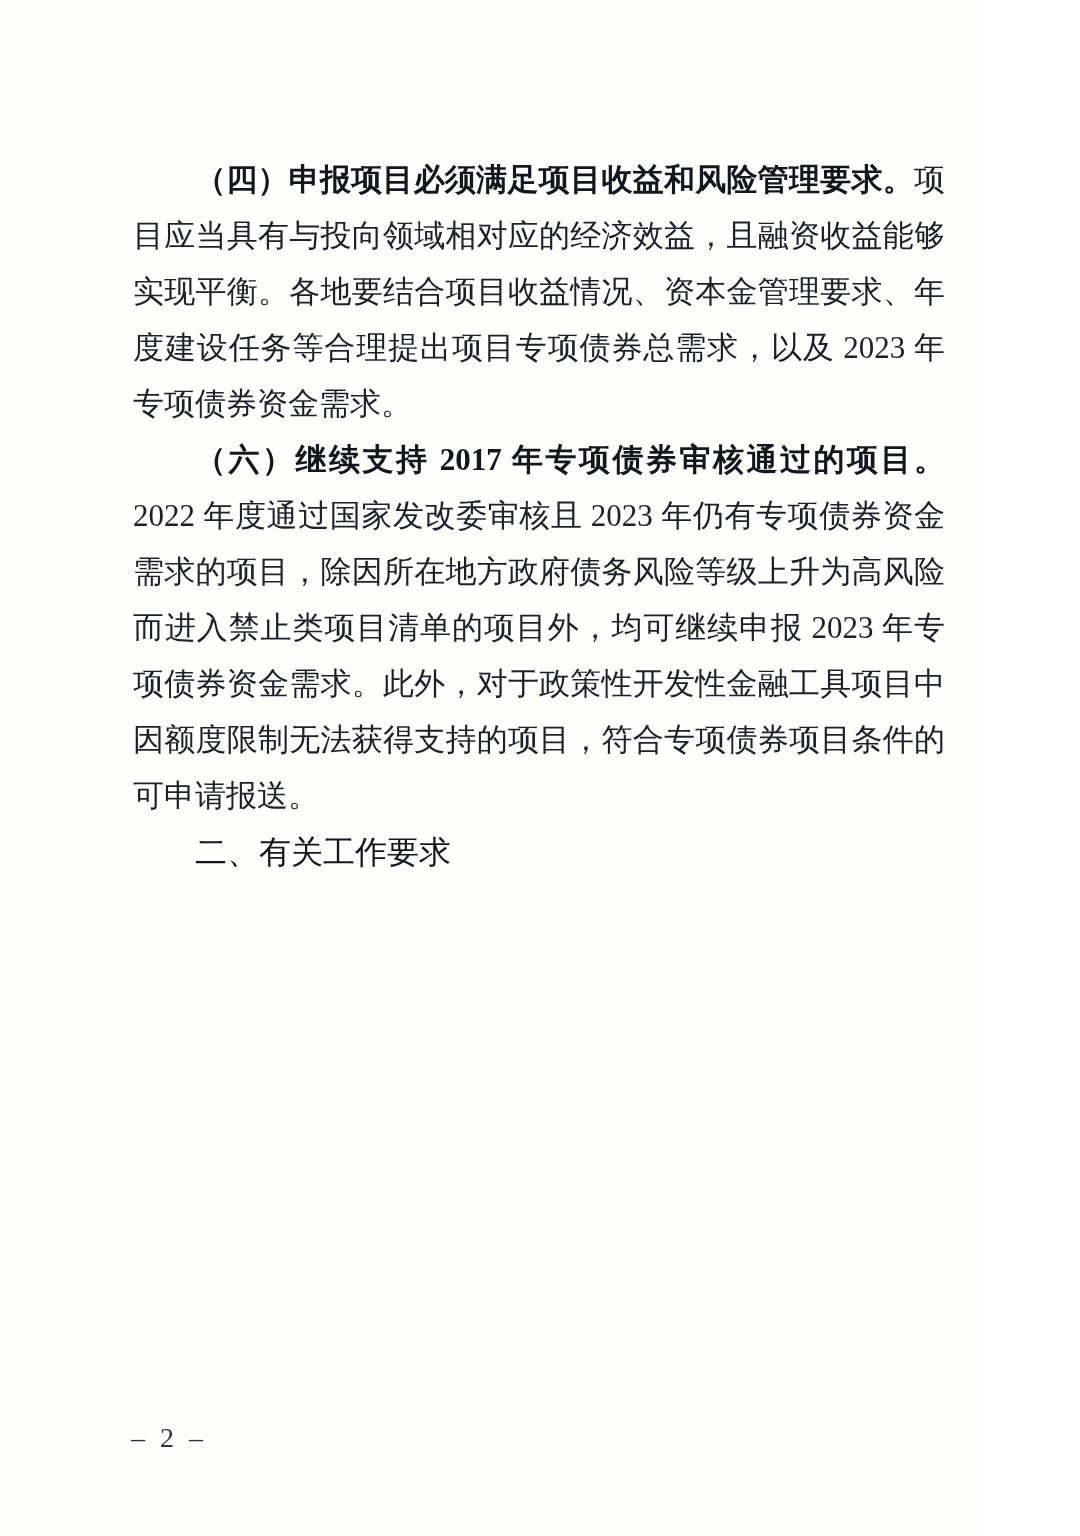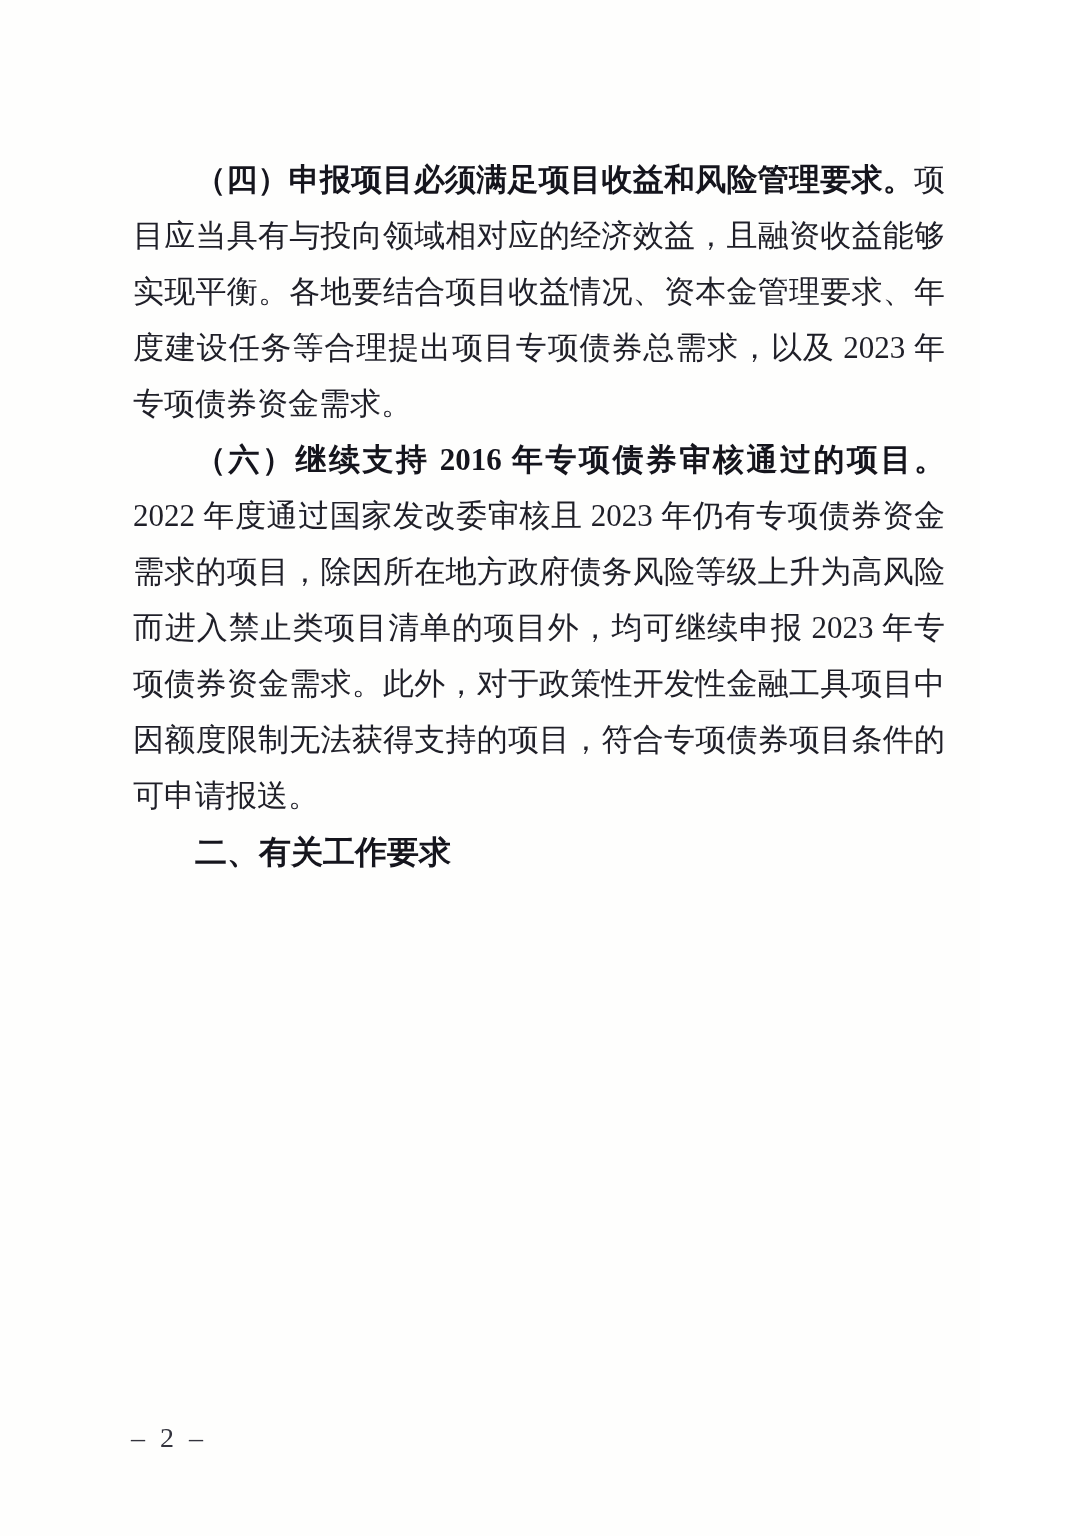--- a/index.html
+++ b/index.html
@@ -30,21 +30,21 @@
     text-indent: 62px;
   }
   .lead {
     font-weight: bold;
     color: #15151d;
   }
   .heading {
     margin: 0;
     text-indent: 62px;
     font-family: "Liberation Sans", "DejaVu Sans", sans-serif;
-    font-weight: bold;
+    font-weight: normal;
     font-size: 32px;
     line-height: 56px;
     color: #15151d;
   }
   .footer {
     position: absolute;
     left: 131px;
     top: 1422px;
     font-size: 28px;
     letter-spacing: 4px;
@@ -101,21 +101,21 @@
 </style>
 </head>
 <body>
 
 <div class="page">
   <div class="content">
 
     <p class="para"><span class="lead">（四）申报项目必须满足项目收益和风险管理要求。</span><span>项目应当具有与投向领域相对应的经济效益，且融资收益能够实现平衡。各地要结合项目收益情况、资本金管理要求、年度建设任务等合理提出项目专项债券总需求，以及 2023 年专项债券资金需求。</span></p>
 
 
-    <p class="para"><span class="lead">（六）继续支持 2016 年专项债券审核通过的项目。</span><span>2022 年度通过国家发改委审核且 2023 年仍有专项债券资金需求的项目，除因所在地方政府债务风险等级上升为高风险而进入禁止类项目清单的项目外，均可继续申报 2023 年专项债券资金需求。此外，对于政策性开发性金融工具项目中因额度限制无法获得支持的项目，符合专项债券项目条件的可申请报送。</span></p>
+    <p class="para"><span class="lead">（六）继续支持 2017 年专项债券审核通过的项目。</span><span>2022 年度通过国家发改委审核且 2023 年仍有专项债券资金需求的项目，除因所在地方政府债务风险等级上升为高风险而进入禁止类项目清单的项目外，均可继续申报 2023 年专项债券资金需求。此外，对于政策性开发性金融工具项目中因额度限制无法获得支持的项目，符合专项债券项目条件的可申请报送。</span></p>
 
     <h2 class="heading">二、有关工作要求</h2>
 
 
   </div>
 
   <div class="footer">– 2 –</div>
 
   <div class="scan-line"></div>
   <div class="speck s1"></div>

